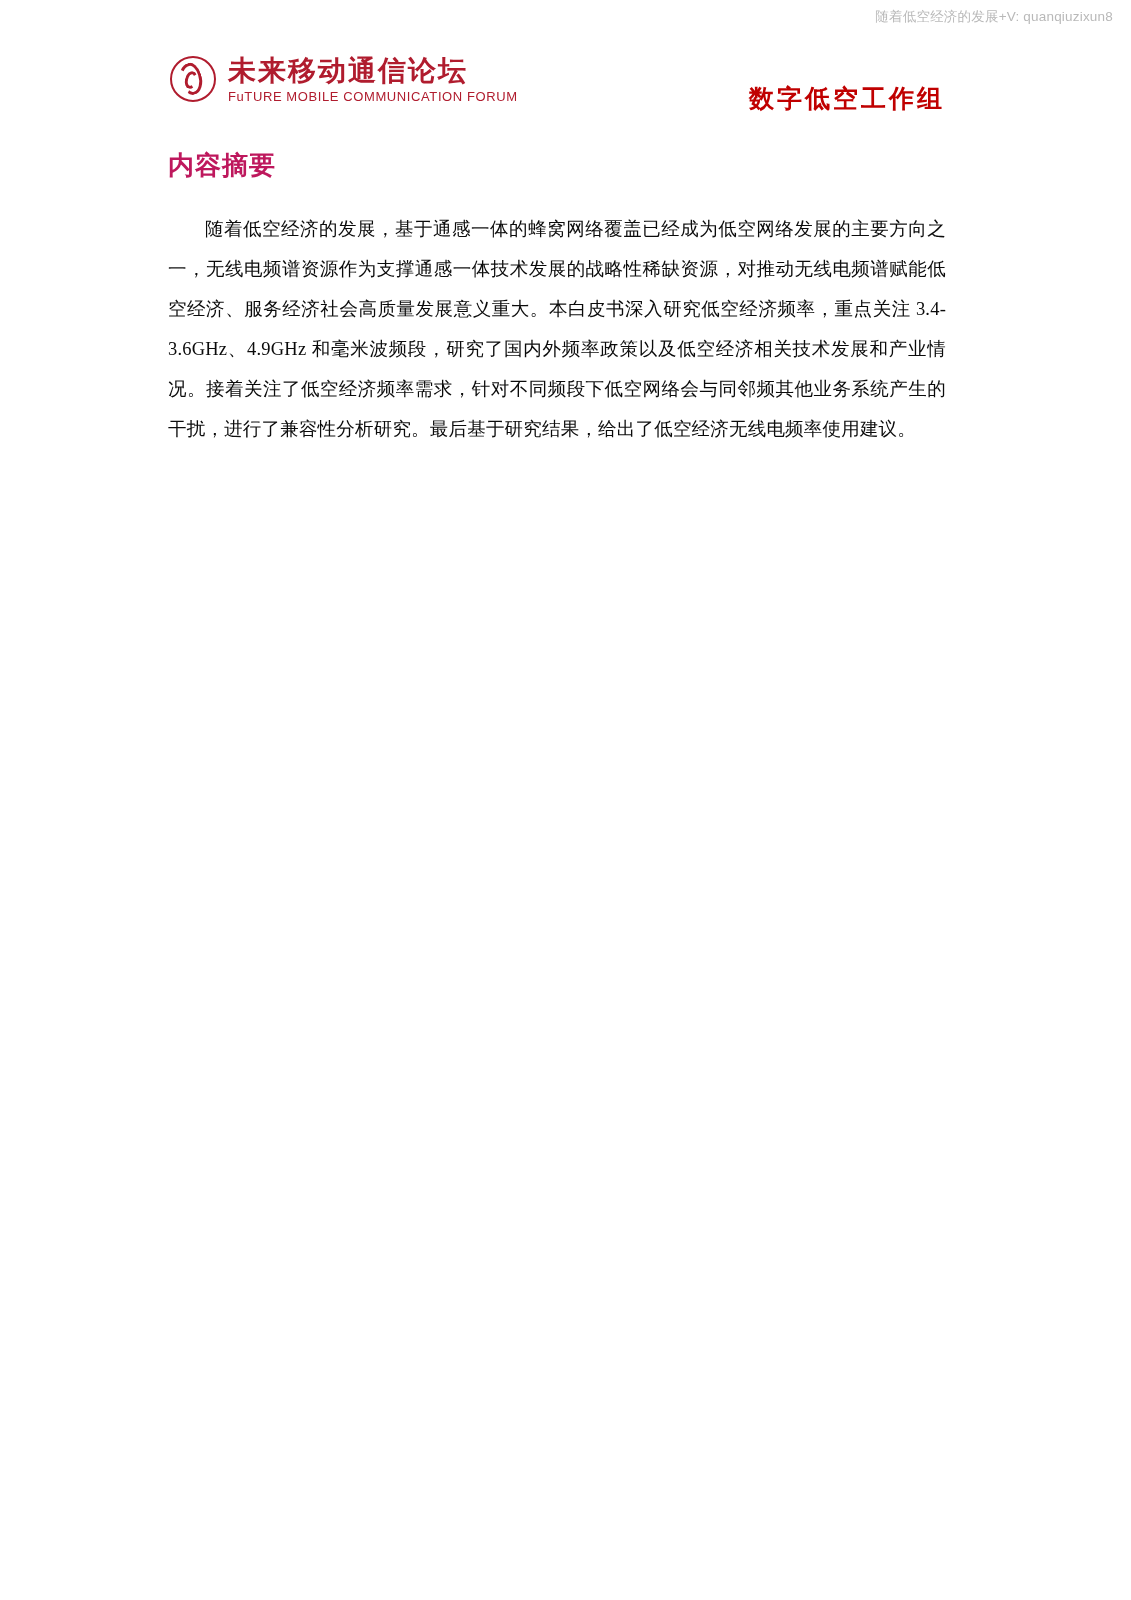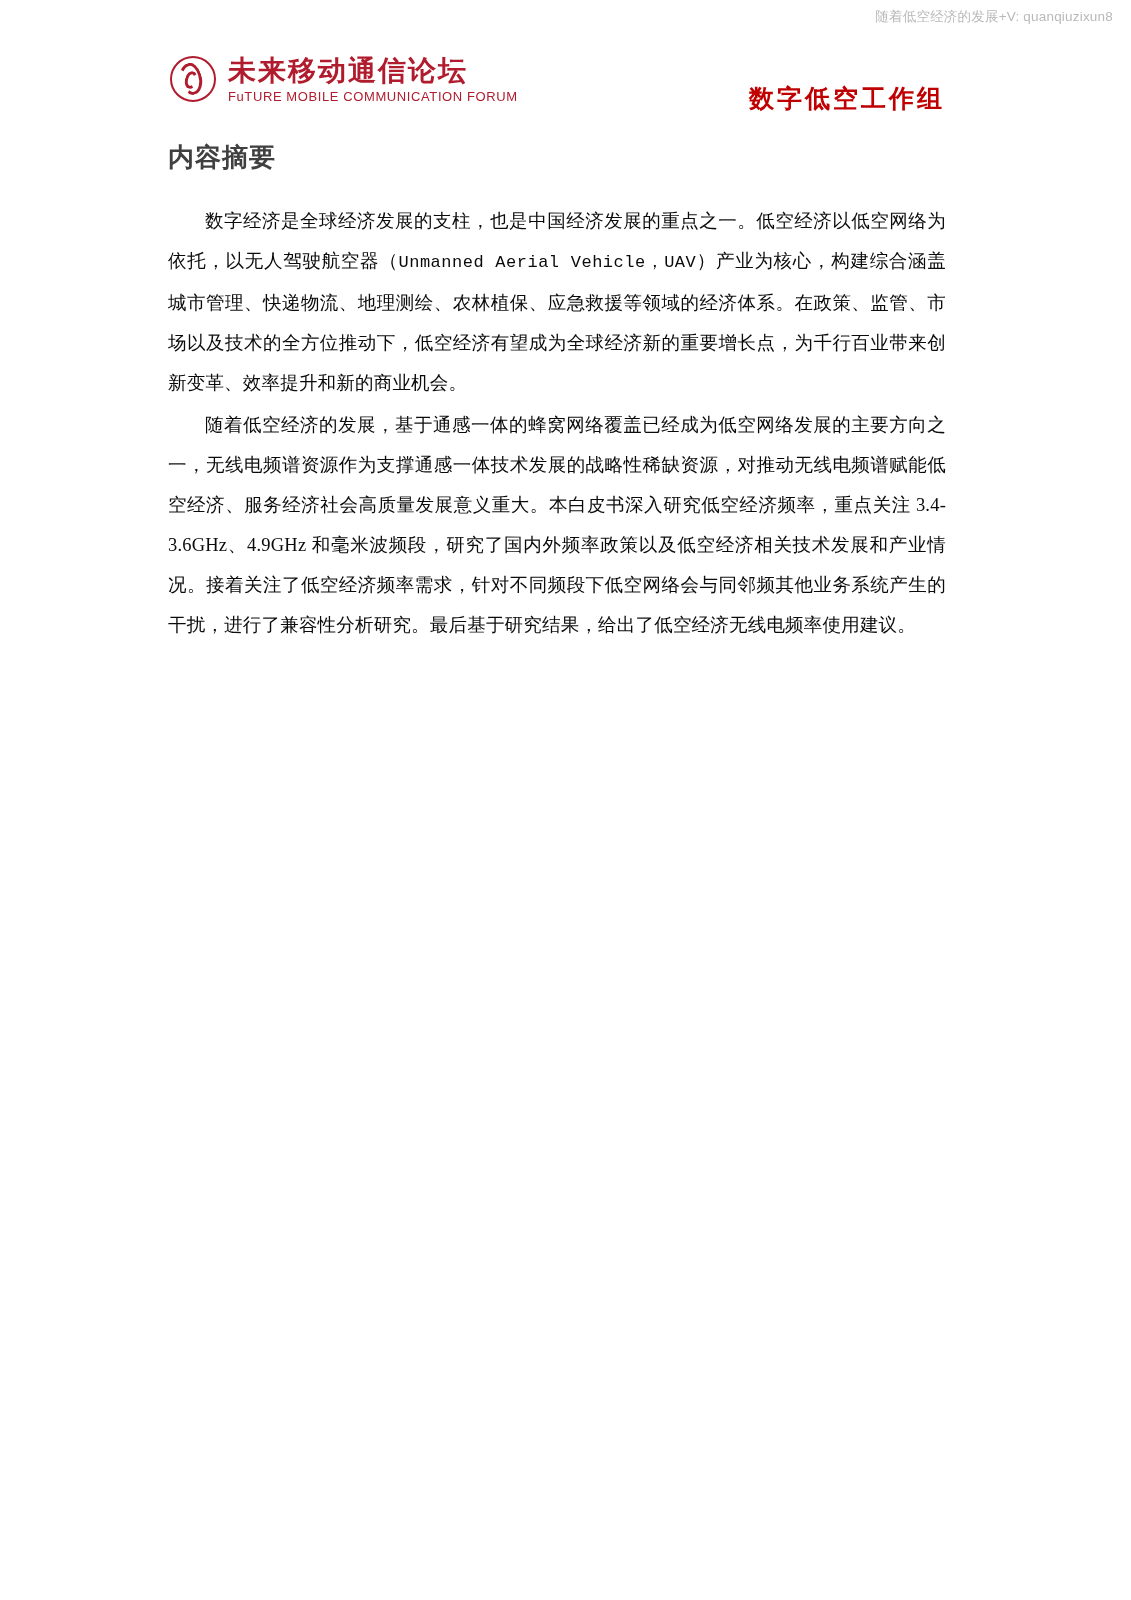--- a/index.html
+++ b/index.html
@@ -132,23 +132,23 @@
     position: absolute;
     left: 168px;
     top: 140px;
     width: 778px;
   }
 
   .section-title {
     font-family: "Liberation Sans", sans-serif;
     font-size: 26px;
     font-weight: bold;
-    color: #404040;
+    color: #be185d;
     letter-spacing: 1px;
-    margin: 0 0 26px 0;
+    margin: 8px 0 26px 0;
   }
 
   p.para {
     margin: 0 0 2px 0;
     font-size: 18.5px;
     line-height: 40px;
     text-align: justify;
     text-justify: inter-ideograph;
     text-indent: 2em;
     color: #0b0b0b;
@@ -184,18 +184,17 @@
         <div class="logo-en">FuTURE MOBILE COMMUNICATION FORUM</div>
       </div>
     </div>
 
     <div class="header-right">数字低空工作组</div>
   </div>
 
   <div class="content">
     <h1 class="section-title">内容摘要</h1>
     <div id="paragraphs">
-        <p class="para"><span>数字经济是全球经济发展的支柱，也是中国经济发展的重点之一。低空经济以低空网络为依托，以无人驾驶航空器（</span><span class="mono">Unmanned Aerial Vehicle，UAV</span><span>）产业为核心，构建综合涵盖 城市管理、快递物流、地理测绘、农林植保、应急救援等领域的经济体系。在政策、监管、市场以及技术的全方位推动下，低空经济有望成为全球经济新的重要增长点，为千行百业带来创新变革、效率提升和新的商业机会。</span></p>
         <p class="para"><span>随着低空经济的发展，基于通感一体的蜂窝网络覆盖已经成为低空网络发展的主要方向之一，无线电频谱资源作为支撑通感一体技术发展的战略性稀缺资源，对推动无线电频谱赋能低空经济、服务经济社会高质量发展意义重大。本白皮书深入研究低空经济频率，重点关注 </span><span class="num">3.4-3.6GHz</span><span>、</span><span class="num">4.9GHz</span><span> 和毫米波频段，研究了国内外频率政策以及低空经济相关技术发展和产业情况。接着关注了低空经济频率需求，针对不同频段下低空网络会与同邻频其他业务系统产生的干扰，进行了兼容性分析研究。最后基于研究结果，给出了低空经济无线电频率使用建议。</span></p>
       </div>
   </div>
 
 </div>
 
 </body></html>

